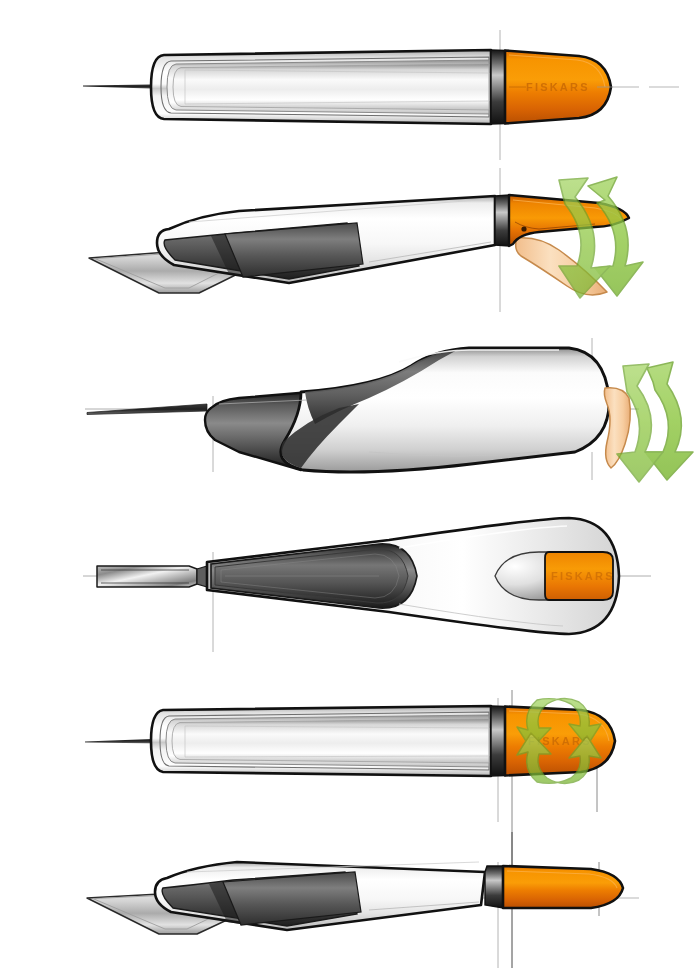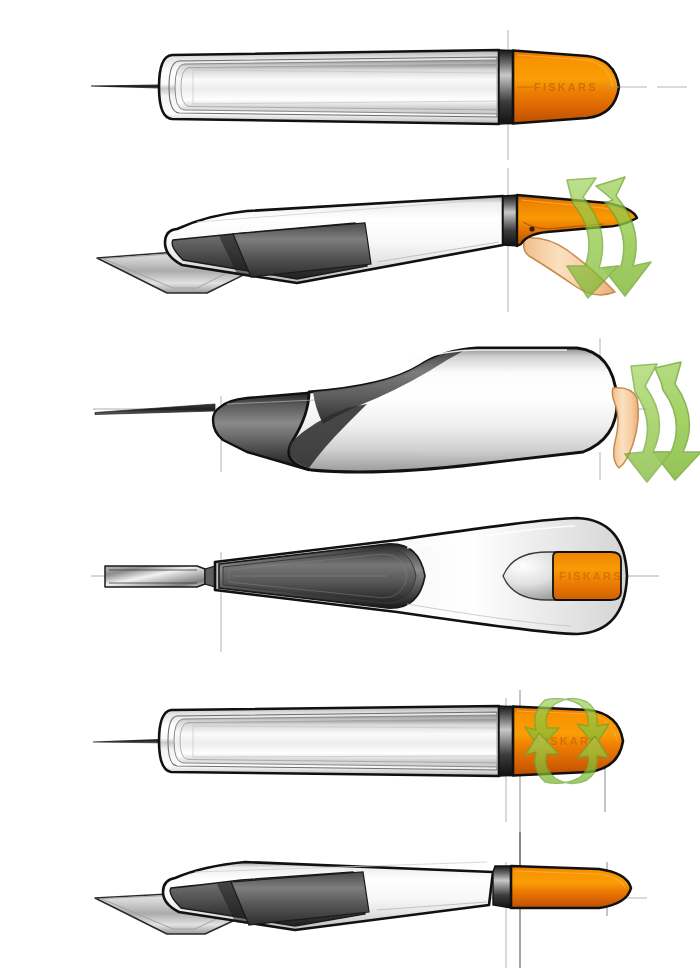--- a/index.html
+++ b/index.html
@@ -1,19 +1,19 @@
 <!DOCTYPE html>
 <html><head>
 <meta charset="utf-8">
 <title>Product Design Sketch</title>
 <style>
   html,body{margin:0;padding:0;background:#ffffff;}
   body{width:700px;height:974px;position:relative;overflow:hidden;
        font-family:"Liberation Sans",sans-serif;}
-  #stage{position:absolute;left:12px;top:0;width:624px;height:974px;background:#fff;padding-left:35px;}
+  #stage{position:absolute;left:4px;top:0;width:624px;height:974px;background:#fff;padding-left:35px;}
   svg.sheet{display:block;width:700px;height:974px;}
   .brandtext{font-family:"Liberation Sans",sans-serif;font-size:11px;
              letter-spacing:2.2px;font-weight:700;}
 </style>
 </head>
 <body>
 
 <div id="stage">
 <svg class="sheet" viewBox="0 0 700 974" xmlns="http://www.w3.org/2000/svg">
 

